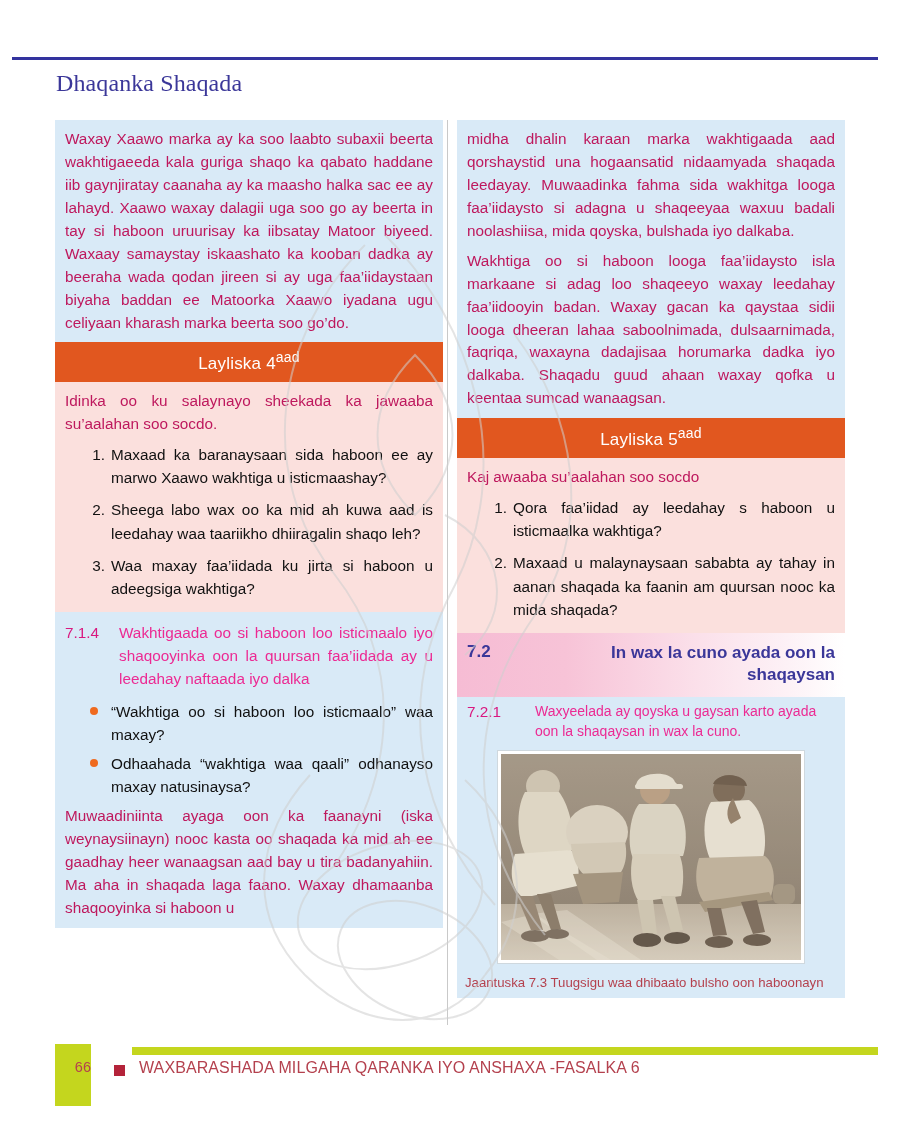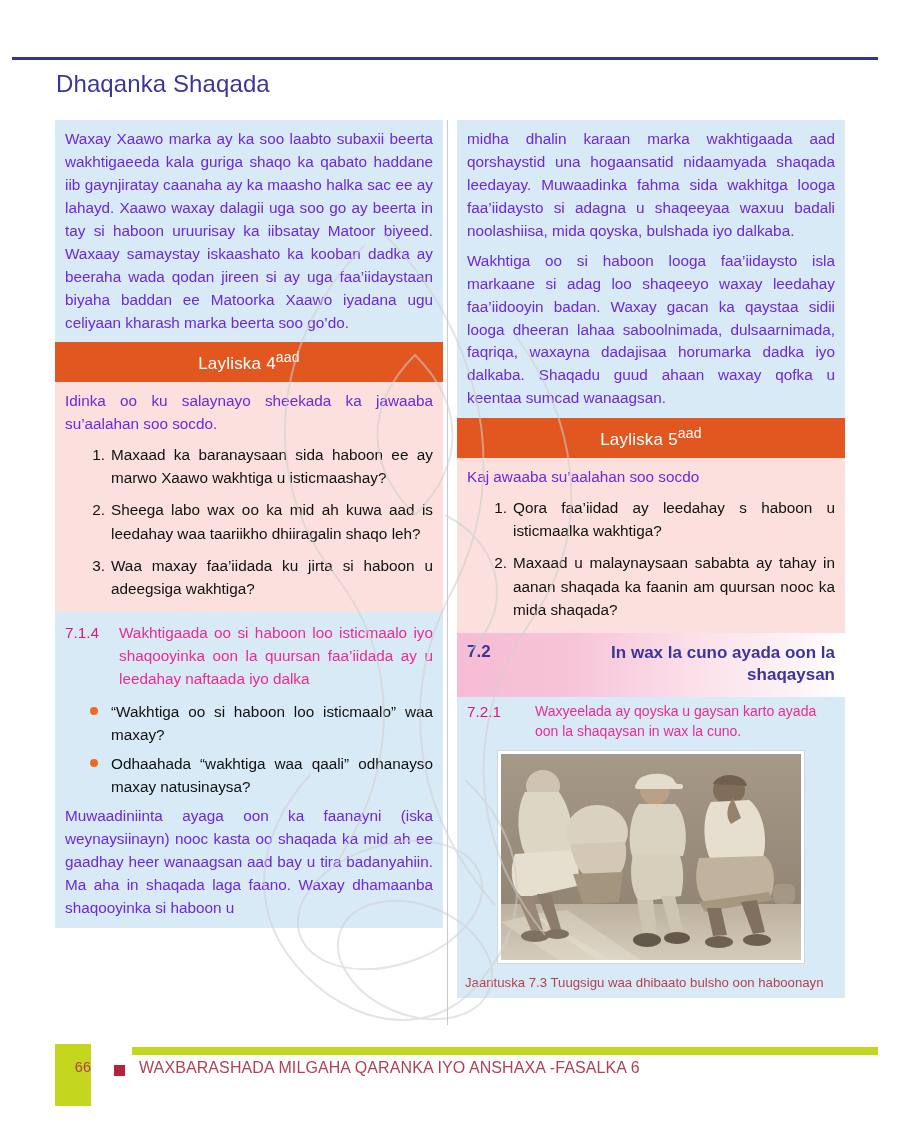--- a/index.html
+++ b/index.html
@@ -23,39 +23,39 @@
   }
 
   
   .top-rule{
     position:absolute;left:12px;top:57px;width:866px;height:3px;
     background:#33339e;
   }
   .page-title{
     position:absolute;left:56px;top:70px;
     font-size:24px;color:#3b3799;letter-spacing:.1px;
-    font-family:Liberation Sans, sans-serif;
+    font-family:Liberation Serif, serif;
   }
 
   
   .col{position:absolute;top:120px;width:388px;}
   .col-left{left:55px;}
   .col-right{left:457px;}
   .col-divider{
     position:absolute;left:447px;top:120px;width:1px;height:905px;
     background:#c9c9c9;
   }
 
   .blue{background:#d9eaf7;}
   .pink{background:#fbe0dd;}
 
   .blk{padding:8px 10px 8px 10px;}
   p.body{
     margin:0 0 7px 0;
-    font-size:15.3px;line-height:1.5;color:#6d28d9;
+    font-size:15.3px;line-height:1.5;color:#be185d;
     text-align:justify;
     -webkit-hyphens:none;hyphens:none;
   }
   p.body:last-child{margin-bottom:0;}
 
   
   .ex-bar{
     background:#e1571f;
     color:#ffffff;
     text-align:center;

